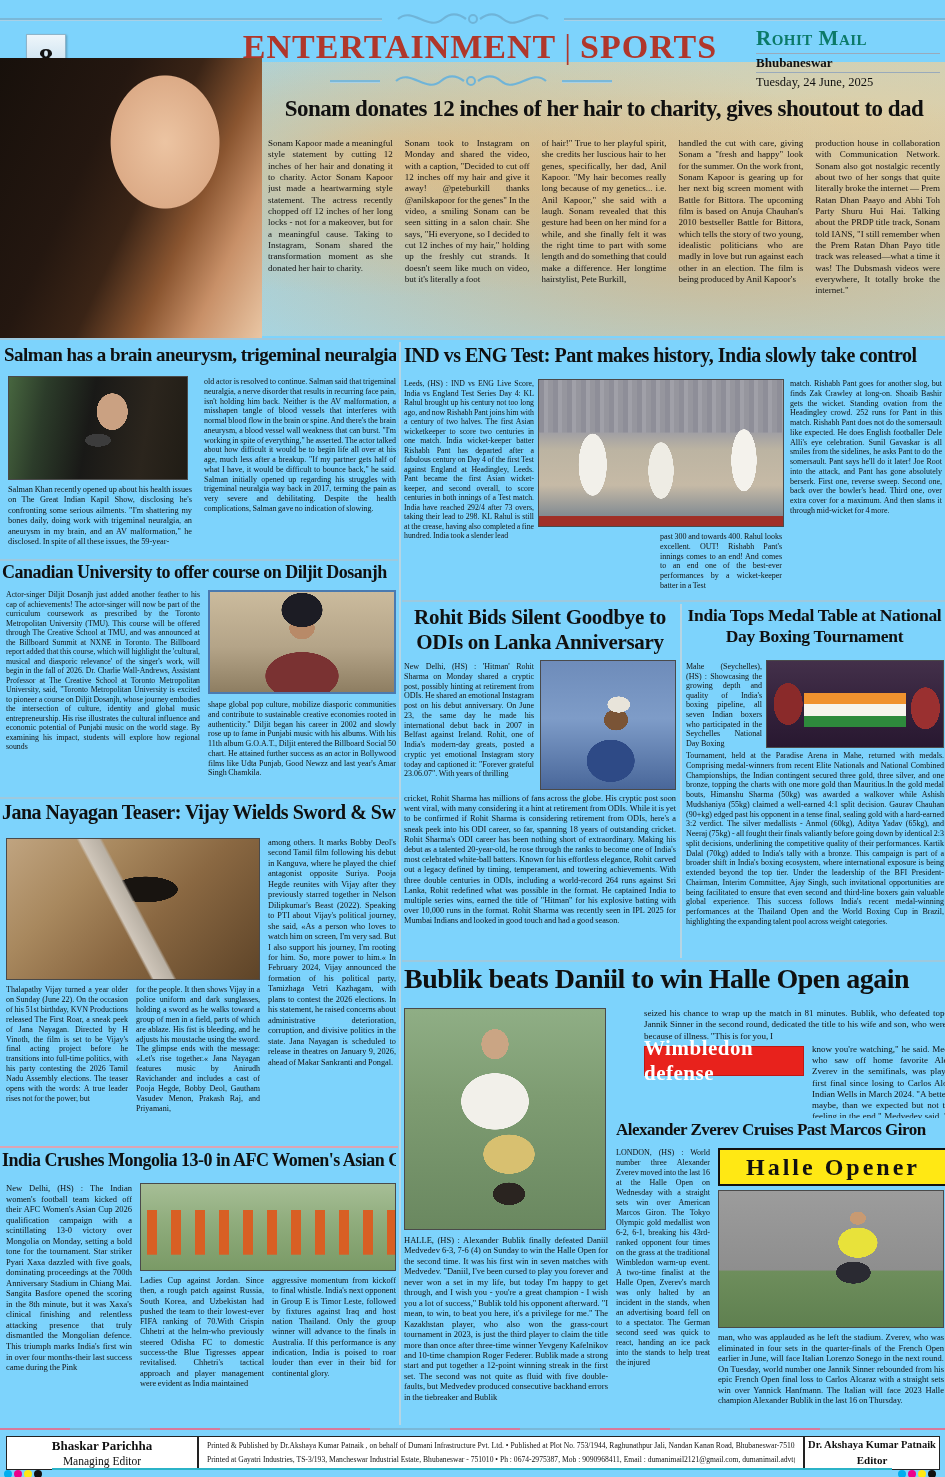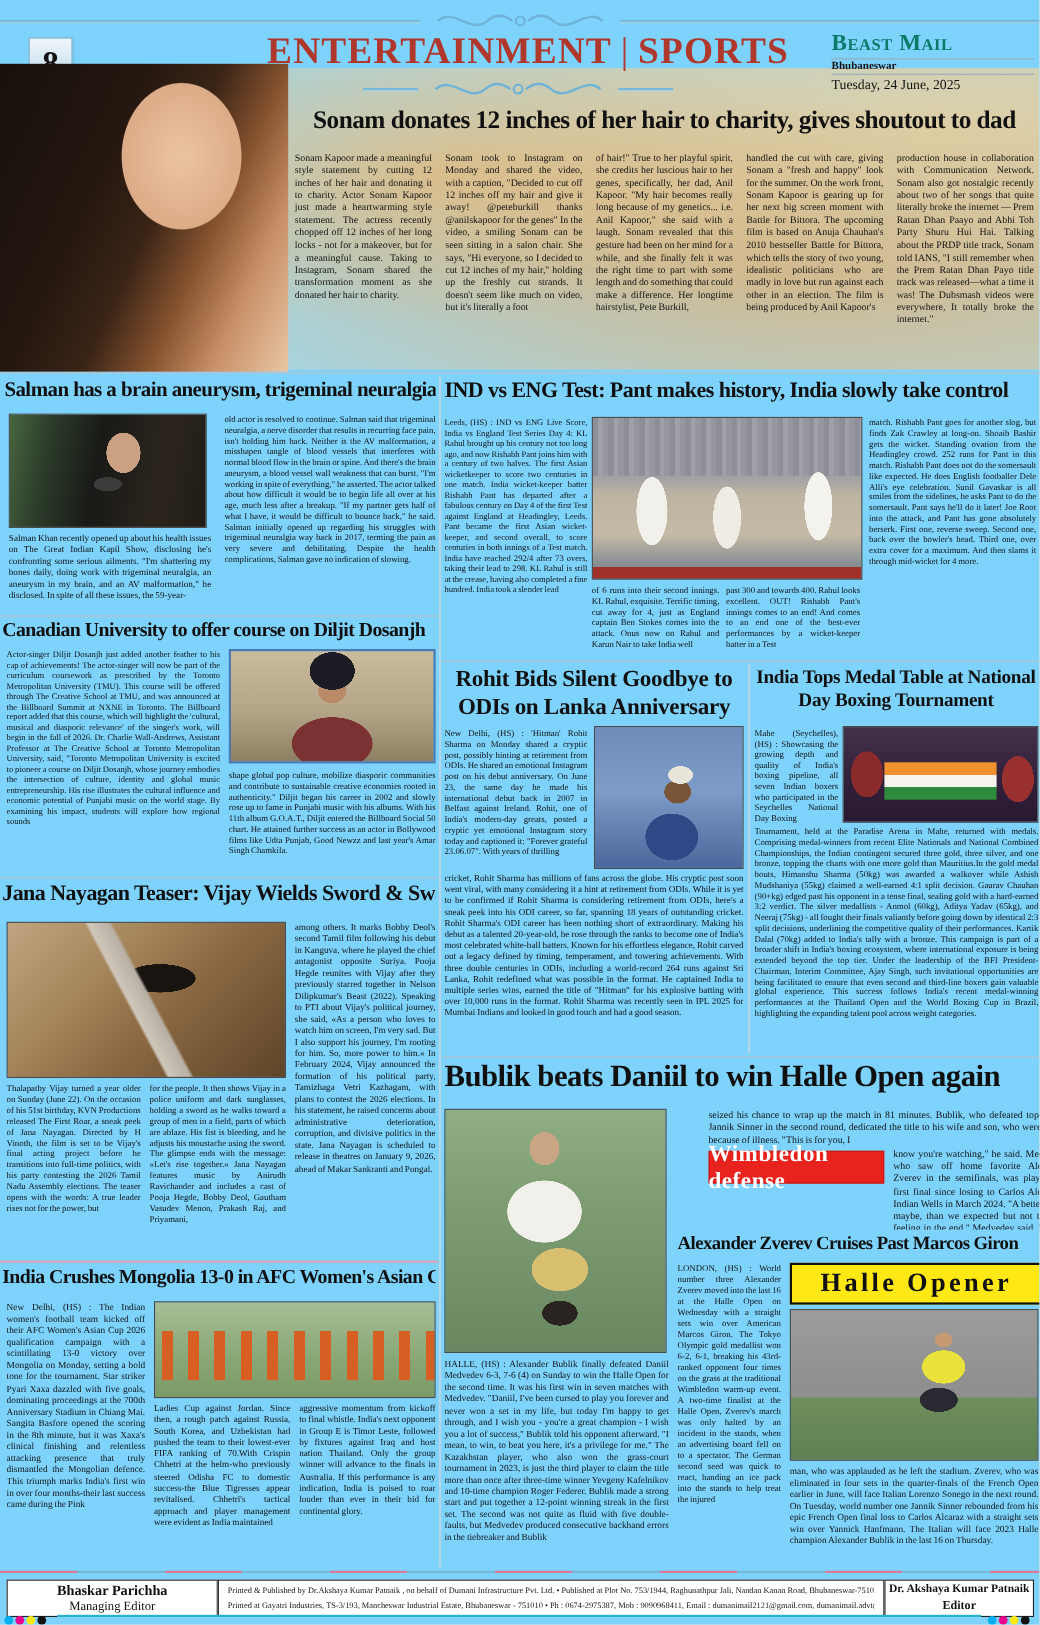--- a/index.html
+++ b/index.html
@@ -13,21 +13,21 @@
   .vrule{position:absolute;background:#b6d5e4;}
   .ph{position:absolute;border:1px solid #4a4a4a;box-sizing:border-box;}
   
   .pageno{display:flex;align-items:center;justify-content:center;
           background:linear-gradient(180deg,#eef6fb,#b9d6e8);border:1px solid #8fb4c9;
           font-size:30px;font-weight:bold;box-shadow:1px 1px 2px rgba(0,0,0,.25);}
   .section-title{font-size:34px;font-weight:bold;letter-spacing:1px;color:#b0372b;white-space:nowrap;}
   .section-title .div{color:#b0372b;font-weight:normal;padding:0 8px;}
   .masthead{ text-align:left;}
   .masthead .paper{font-variant:small-caps;font-weight:bold;font-size:21px;color:#0c7a68;letter-spacing:.5px;}
-  .masthead .city{font-weight:bold;font-size:10px;border-top:1px solid #9ab;border-bottom:1px solid #9ab;padding:1px 0;margin:2px 0;}
+  .masthead .city{font-weight:bold;font-size:13px;border-top:1px solid #9ab;border-bottom:1px solid #9ab;padding:1px 0;margin:2px 0;}
   .masthead .date{font-size:12.5px;}
   .flourish{display:flex;align-items:center;}
   .flourish .ln{flex:1;height:0;border-top:2px solid #7ab8d8;border-bottom:1px solid #a8d0e6;}
   .wash{background:
     radial-gradient(ellipse at 42% 35%, rgba(243,176,94,.55), rgba(243,176,94,0) 55%),
     radial-gradient(ellipse at 75% 70%, rgba(238,153,64,.45), rgba(238,153,64,0) 60%),
     radial-gradient(ellipse at 90% 20%, rgba(247,205,140,.6), rgba(247,205,140,0) 55%),
     linear-gradient(90deg, rgba(250,232,205,.25), rgba(247,210,160,.5));}
   .badge-red{background:#e8221c;color:#fff;font-weight:bold;display:flex;align-items:center;justify-content:center;
              font-size:21px;letter-spacing:.5px;box-shadow:0 0 0 1px #c01814 inset;}
@@ -53,21 +53,21 @@
 
   <div class="abs wash" style="left:0;top:62px;width:945px;height:274px;"></div>
 
   <div class="abs pageno" style="left:26px;top:34px;width:38px;height:46px;">
     <span>8</span>
   </div>
   <div class="abs section-title" style="left:215px;top:28px;width:530px;text-align:center;">
     <span>ENTERTAINMENT</span><span class="div">|</span><span>SPORTS</span>
   </div>
   <div class="abs masthead" style="left:756px;top:26px;width:184px;">
-    <div class="paper">Beast Mail</div>
+    <div class="paper">Rohit Mail</div>
     <div class="city">Bhubaneswar</div>
     <div class="date">Tuesday, 24 June, 2025</div>
   </div>
 
   <div class="abs flourish" style="left:330px;top:70px;width:290px;height:22px;">
     <div class="ln" style="max-width:50px;"></div>
     <svg width="170" height="22" viewBox="0 0 170 22" style="margin:0 6px;">
       <path d="M10 11 C25 -2 40 24 55 11 C62 5 70 5 78 11 M92 11 C100 5 108 5 115 11 C130 24 145 -2 160 11" stroke="#6fb4d8" stroke-width="2.2" fill="none"></path>
       <circle cx="85" cy="11" r="4" fill="none" stroke="#6fb4d8" stroke-width="2"></circle>
     </svg>
@@ -142,21 +142,20 @@
   <div class="ph" style="left:538px;top:379px;width:246px;height:148px;
        background:
          linear-gradient(0deg,#a03028 0 7%, rgba(0,0,0,0) 7%),
          radial-gradient(ellipse 20px 44px at 22% 58%, #f2f0ea 0 70%, rgba(0,0,0,0) 71%),
          radial-gradient(ellipse 18px 40px at 50% 62%, #eeece4 0 70%, rgba(0,0,0,0) 71%),
          radial-gradient(ellipse 18px 44px at 84% 55%, #f4f2ec 0 70%, rgba(0,0,0,0) 71%),
          repeating-linear-gradient(90deg,#8e8e98 0 5px,#a0a0a8 5px 9px,#96969e 9px 14px),
          linear-gradient(180deg,#8e8e96 0%,#9c9ca4 34%,#bcb4a2 48%,#c6baa6 72%,#6c7c8c 100%);
        background-size:100% 100%,100% 100%,100% 100%,100% 100%,100% 36%,100% 100%;
        background-repeat:no-repeat;"></div>
-  <div class="abs bt" style="left:538px;top:532px;width:116px;height:67px;font-size:8px;line-height:1.22;">of 6 runs into their second innings. KL Rahul, exquisite. Terrific timing, cut away for 4, just as England captain Ben Stokes comes into the attack. Onus now on Rahul and Karun Nair to take India well</div>
   <div class="abs bt" style="left:660px;top:532px;width:122px;height:67px;font-size:8px;line-height:1.22;">past 300 and towards 400. Rahul looks excellent. OUT! Rishabh Pant's innings comes to an end! And comes to an end one of the best-ever performances by a wicket-keeper batter in a Test</div>
   <div class="abs bt" style="left:790px;top:379px;width:152px;height:220px;font-size:8px;line-height:1.22;">match. Rishabh Pant goes for another slog, but finds Zak Crawley at long-on. Shoaib Bashir gets the wicket. Standing ovation from the Headingley crowd. 252 runs for Pant in this match. Rishabh Pant does not do the somersault like expected. He does English footballer Dele Alli's eye celebration. Sunil Gavaskar is all smiles from the sidelines, he asks Pant to do the somersault. Pant says he'll do it later! Joe Root into the attack, and Pant has gone absolutely berserk. First one, reverse sweep. Second one, back over the bowler's head. Third one, over extra cover for a maximum. And then slams it through mid-wicket for 4 more.</div>
 
   <div class="hrule" style="left:402px;top:600px;width:543px;height:1.5px;"></div>
   <div class="vrule" style="left:680px;top:604px;width:1.5px;height:354px;"></div>
 
   <div class="abs hl-c" style="left:404px;top:605px;width:272px;height:54px;font-size:21px;">Rohit Bids Silent Goodbye to ODIs on Lanka Anniversary</div>
   <div class="abs bt" style="left:404px;top:662px;width:130px;height:128px;font-size:8px;line-height:1.22;">New Delhi, (HS) : 'Hitman' Rohit Sharma on Monday shared a cryptic post, possibly hinting at retirement from ODIs. He shared an emotional Instagram post on his debut anniversary. On June 23, the same day he made his international debut back in 2007 in Belfast against Ireland. Rohit, one of India's modern-day greats, posted a cryptic yet emotional Instagram story today and captioned it: "Forever grateful 23.06.07". With years of thrilling</div>
   <div class="ph" style="left:540px;top:660px;width:136px;height:130px;
        background:

